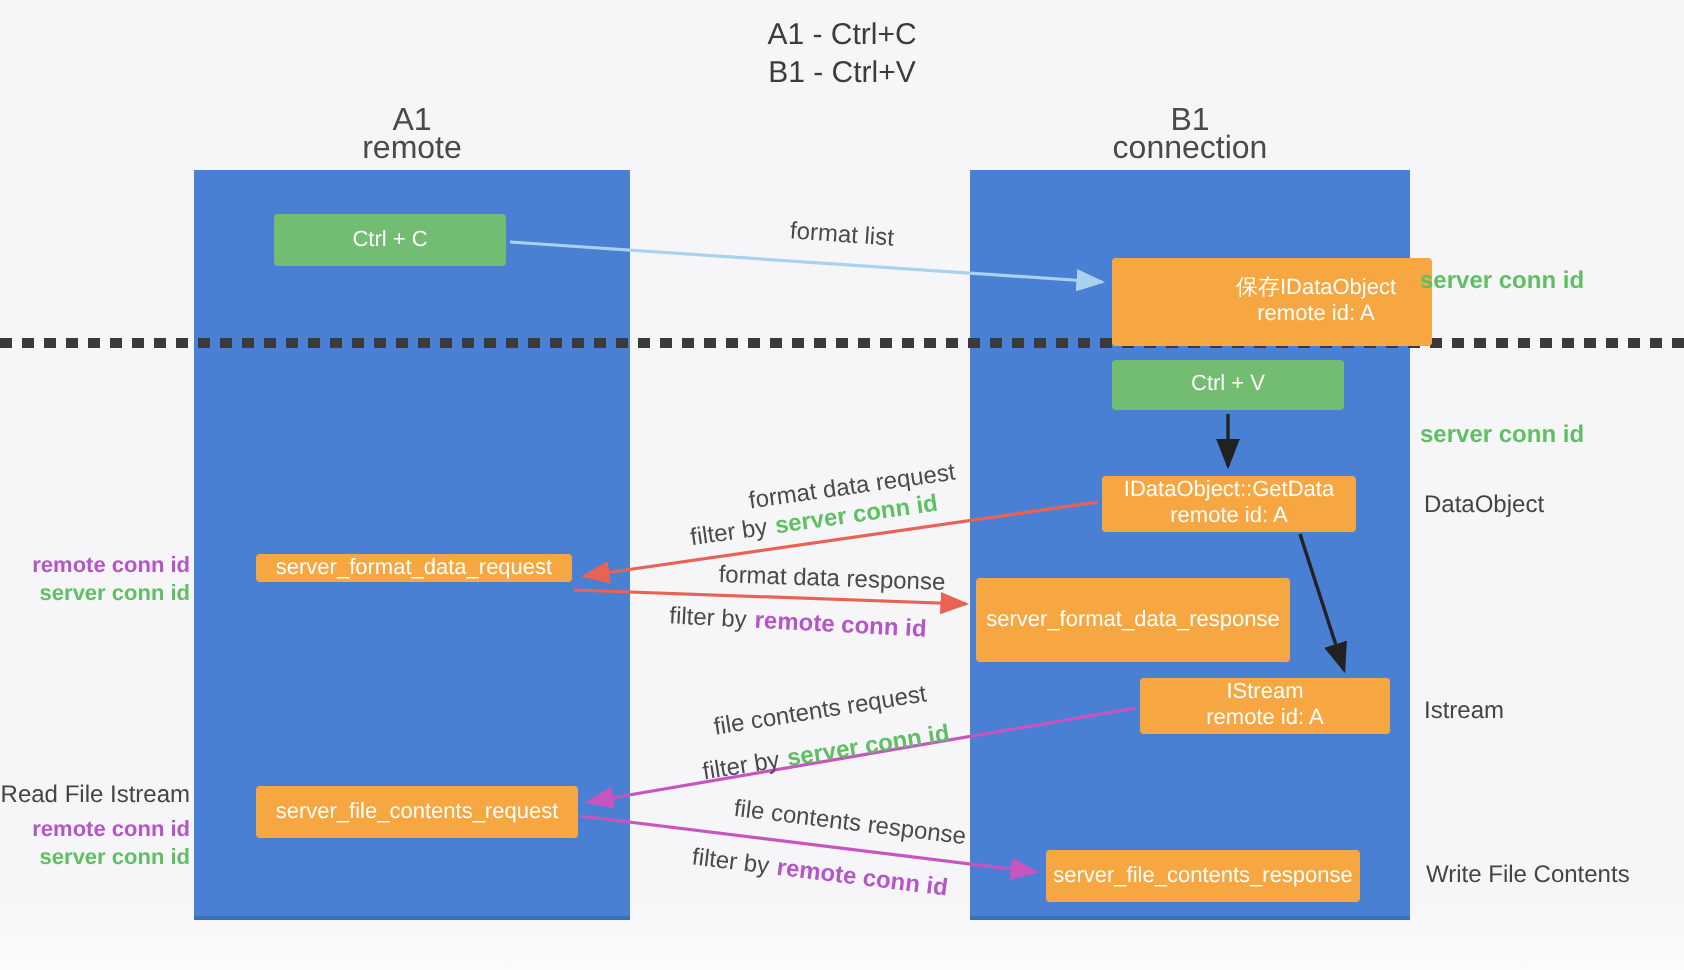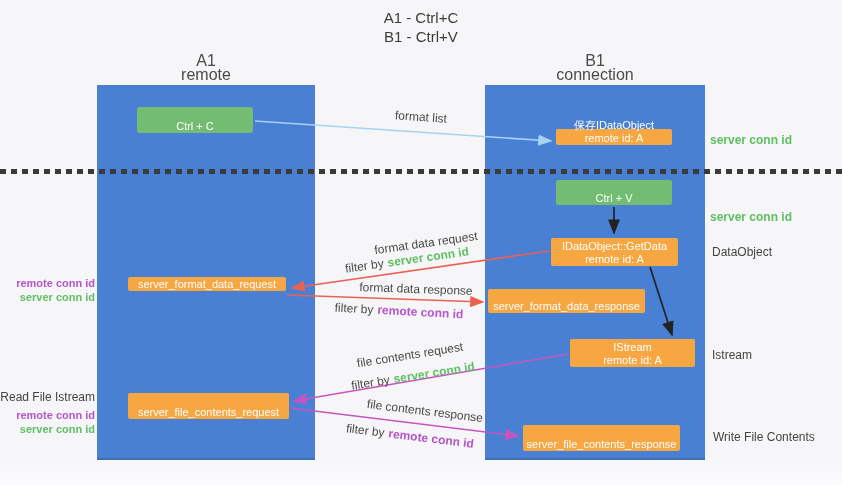--- a/index.html
+++ b/index.html
@@ -44,21 +44,21 @@
   .s-blue{stroke:var(--arrow-lightblue);stroke-width:1.6;}
   .s-red{stroke:var(--arrow-red);stroke-width:1.6;}
   .s-magenta{stroke:var(--arrow-magenta);stroke-width:1.6;}
   .s-black{stroke:var(--arrow-black);stroke-width:1.7;}
   .f-blue{fill:var(--arrow-lightblue);}
   .f-red{fill:var(--arrow-red);}
   .f-magenta{fill:var(--arrow-magenta);}
   .f-black{fill:var(--arrow-black);}
   .node{
     position:absolute;display:flex;flex-direction:column;align-items:center;
-    justify-content:flex-end;color:#fff;font-size:11px;line-height:13px;
+    justify-content:center;color:#fff;font-size:11px;line-height:13px;
     border-radius:2px;z-index:4;text-align:center;white-space:nowrap;
   }
   .node.green{background:var(--action-green);}
   .node.orange{background:var(--object-orange);}
   .alabel{
     position:absolute;width:160px;text-align:center;font-size:12px;
     line-height:14px;color:#4a4a4a;z-index:5;white-space:nowrap;
   }
   .side-label{
     position:absolute;font-size:12px;line-height:14px;color:#444;z-index:5;white-space:nowrap;
@@ -116,35 +116,35 @@
     <line x1="549" y1="251" x2="292" y2="288" class="s-red" marker-end="url(#m-red)"></line>
     <line x1="287" y1="295" x2="483" y2="302" class="s-red" marker-end="url(#m-red)"></line>
     <line x1="650" y1="267" x2="672" y2="335" class="s-black" marker-end="url(#m-black)"></line>
     <line x1="568" y1="354" x2="294" y2="401" class="s-magenta" marker-end="url(#m-magenta)"></line>
     <line x1="290" y1="408" x2="518" y2="436" class="s-magenta" marker-end="url(#m-magenta)"></line>
   </svg>
 
   <div class="node green" style="left:137px;top:107px;width:116px;height:26px;">
     <span>Ctrl + C</span>
   </div>
-  <div class="node orange" style="left:556px;top:129px;width:116px;height:16px;">
+  <div class="node orange" style="left:556px;top:129px;width:116px;height:44px;padding-left:44px;">
     <span>保存IDataObject</span>
     <span>remote id: A</span>
   </div>
   <div class="node green" style="left:556px;top:180px;width:116px;height:25px;">
     <span>Ctrl + V</span>
   </div>
   <div class="node orange" style="left:551px;top:238px;width:127px;height:28px;">
     <span>IDataObject::GetData</span>
     <span>remote id: A</span>
   </div>
   <div class="node orange" style="left:128px;top:277px;width:158px;height:14px;">
     <span>server_format_data_request</span>
   </div>
-  <div class="node orange" style="left:488px;top:289px;width:157px;height:24px;">
+  <div class="node orange" style="left:488px;top:289px;width:157px;height:42px;">
     <span>server_format_data_response</span>
   </div>
   <div class="node orange" style="left:570px;top:339px;width:125px;height:28px;">
     <span>IStream</span>
     <span>remote id: A</span>
   </div>
   <div class="node orange" style="left:128px;top:393px;width:161px;height:26px;">
     <span>server_file_contents_request</span>
   </div>
   <div class="node orange" style="left:523px;top:425px;width:157px;height:26px;">

